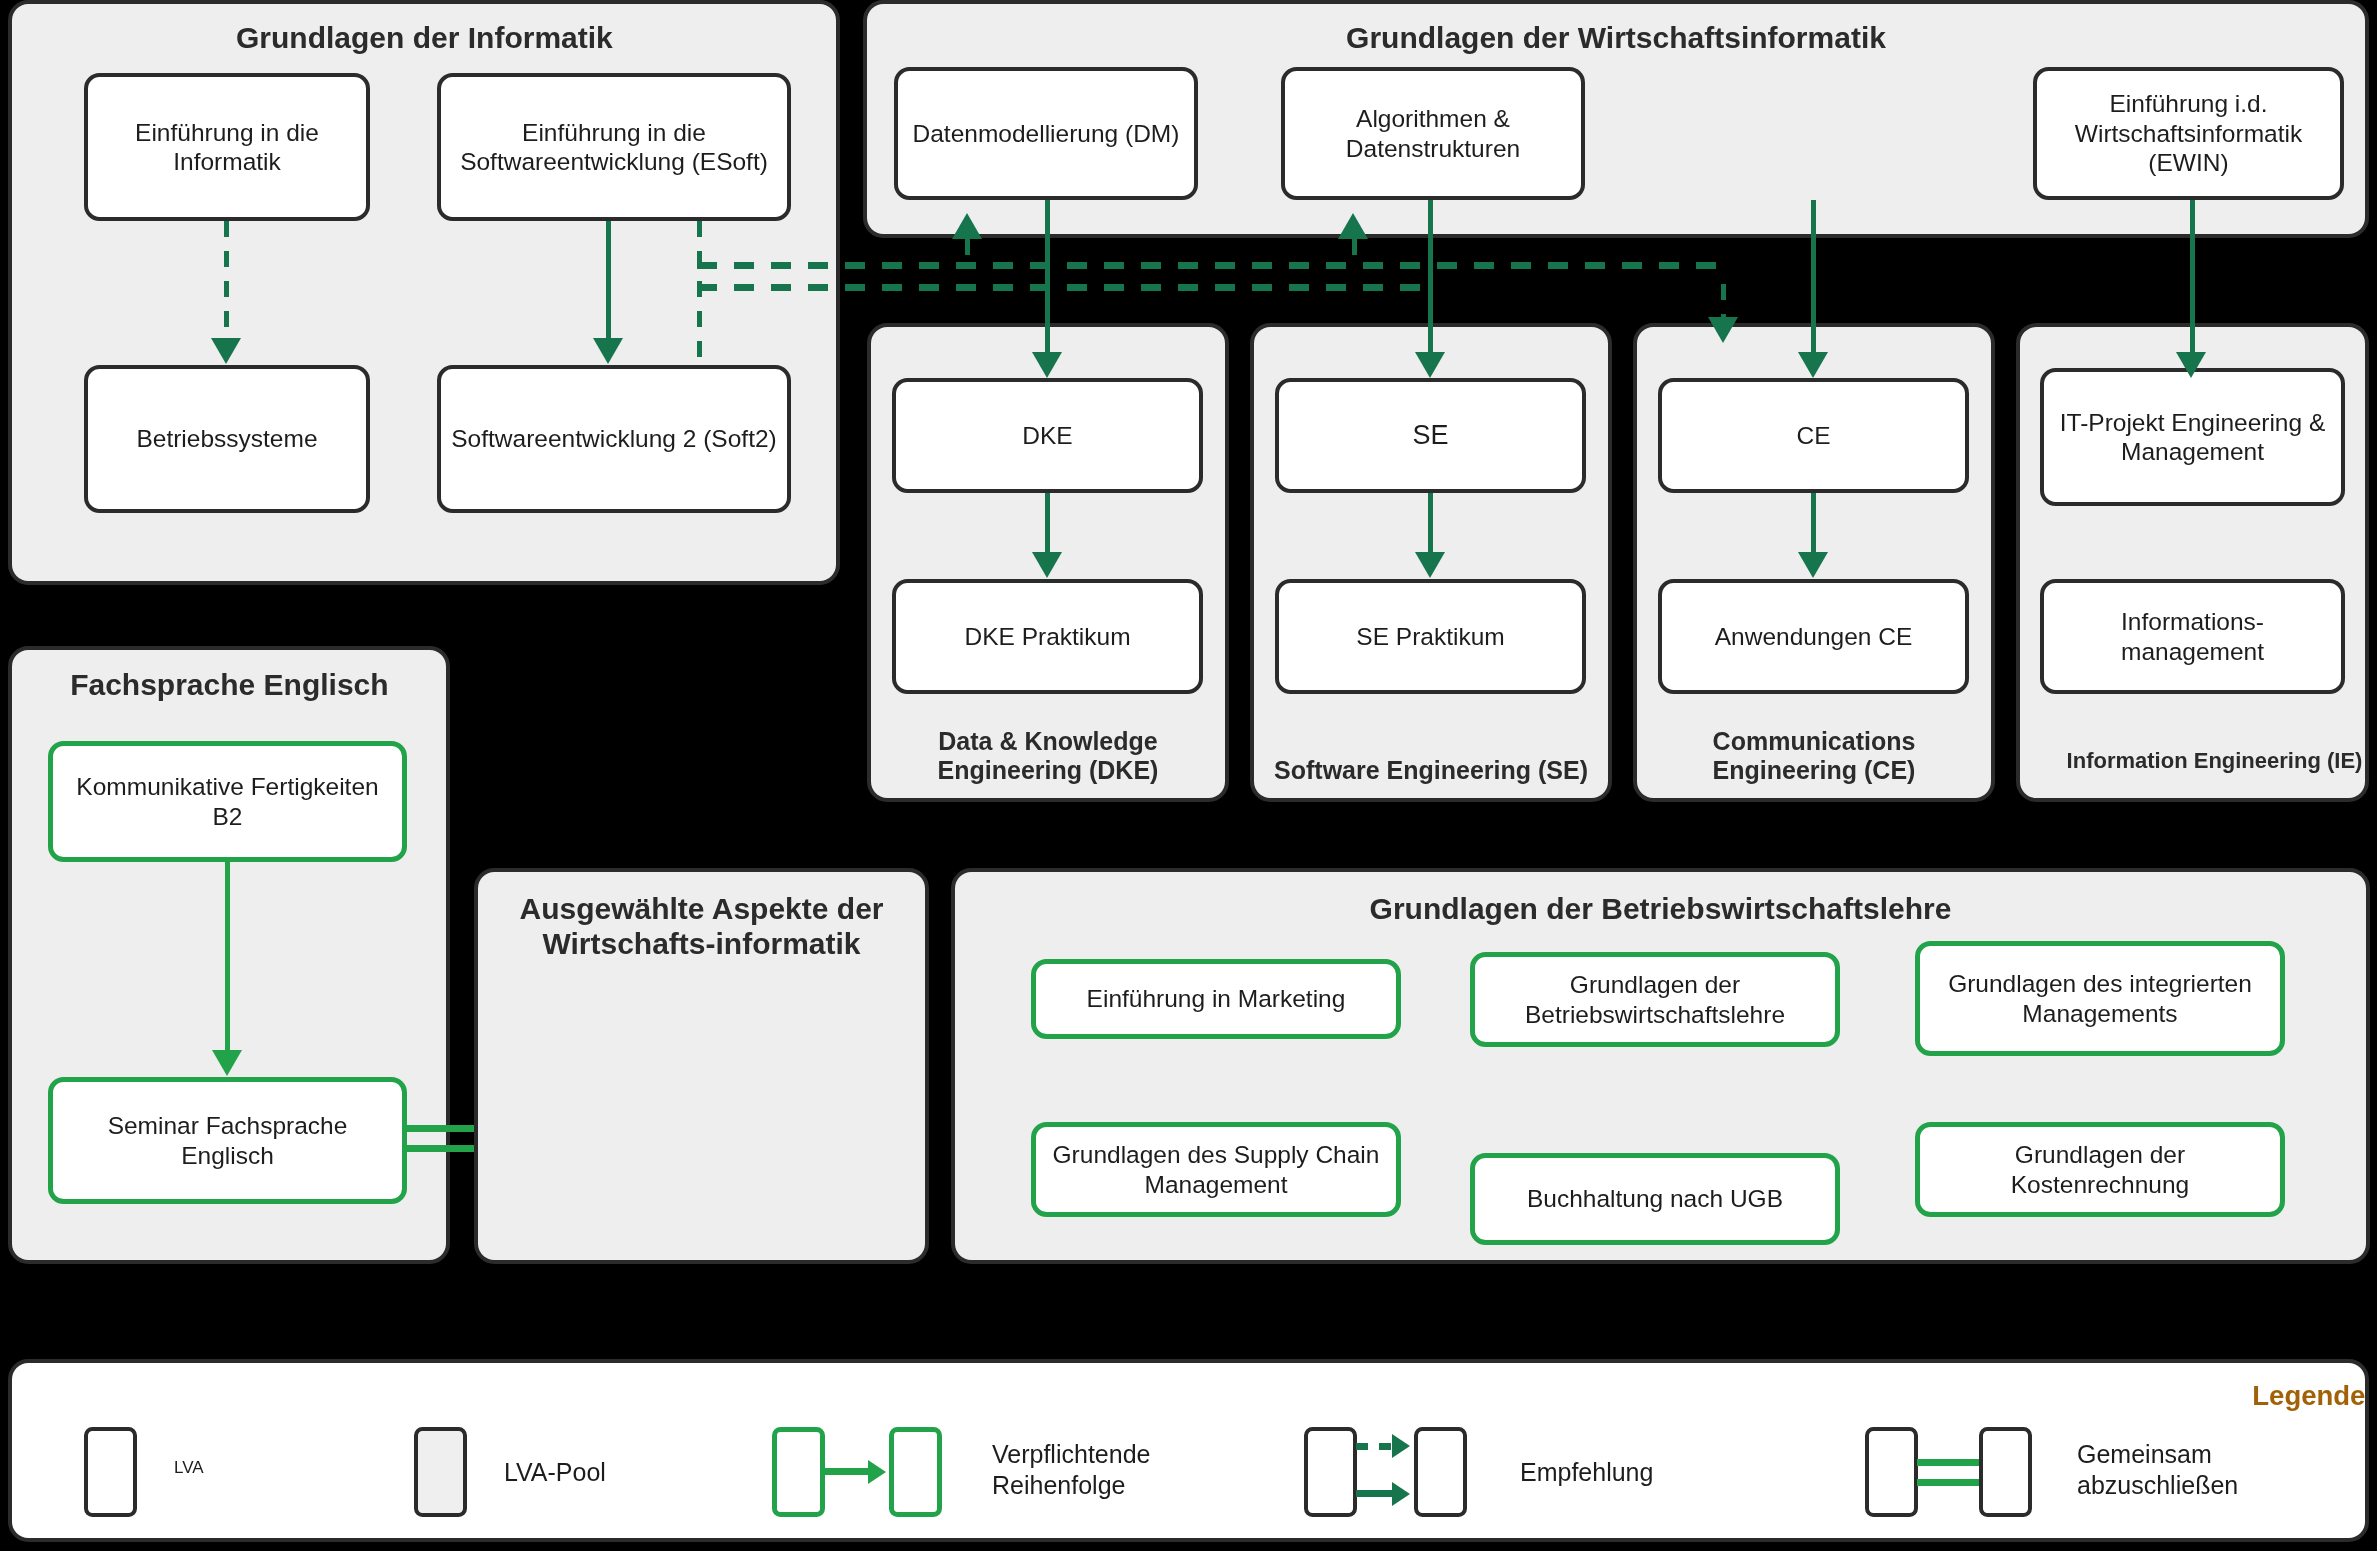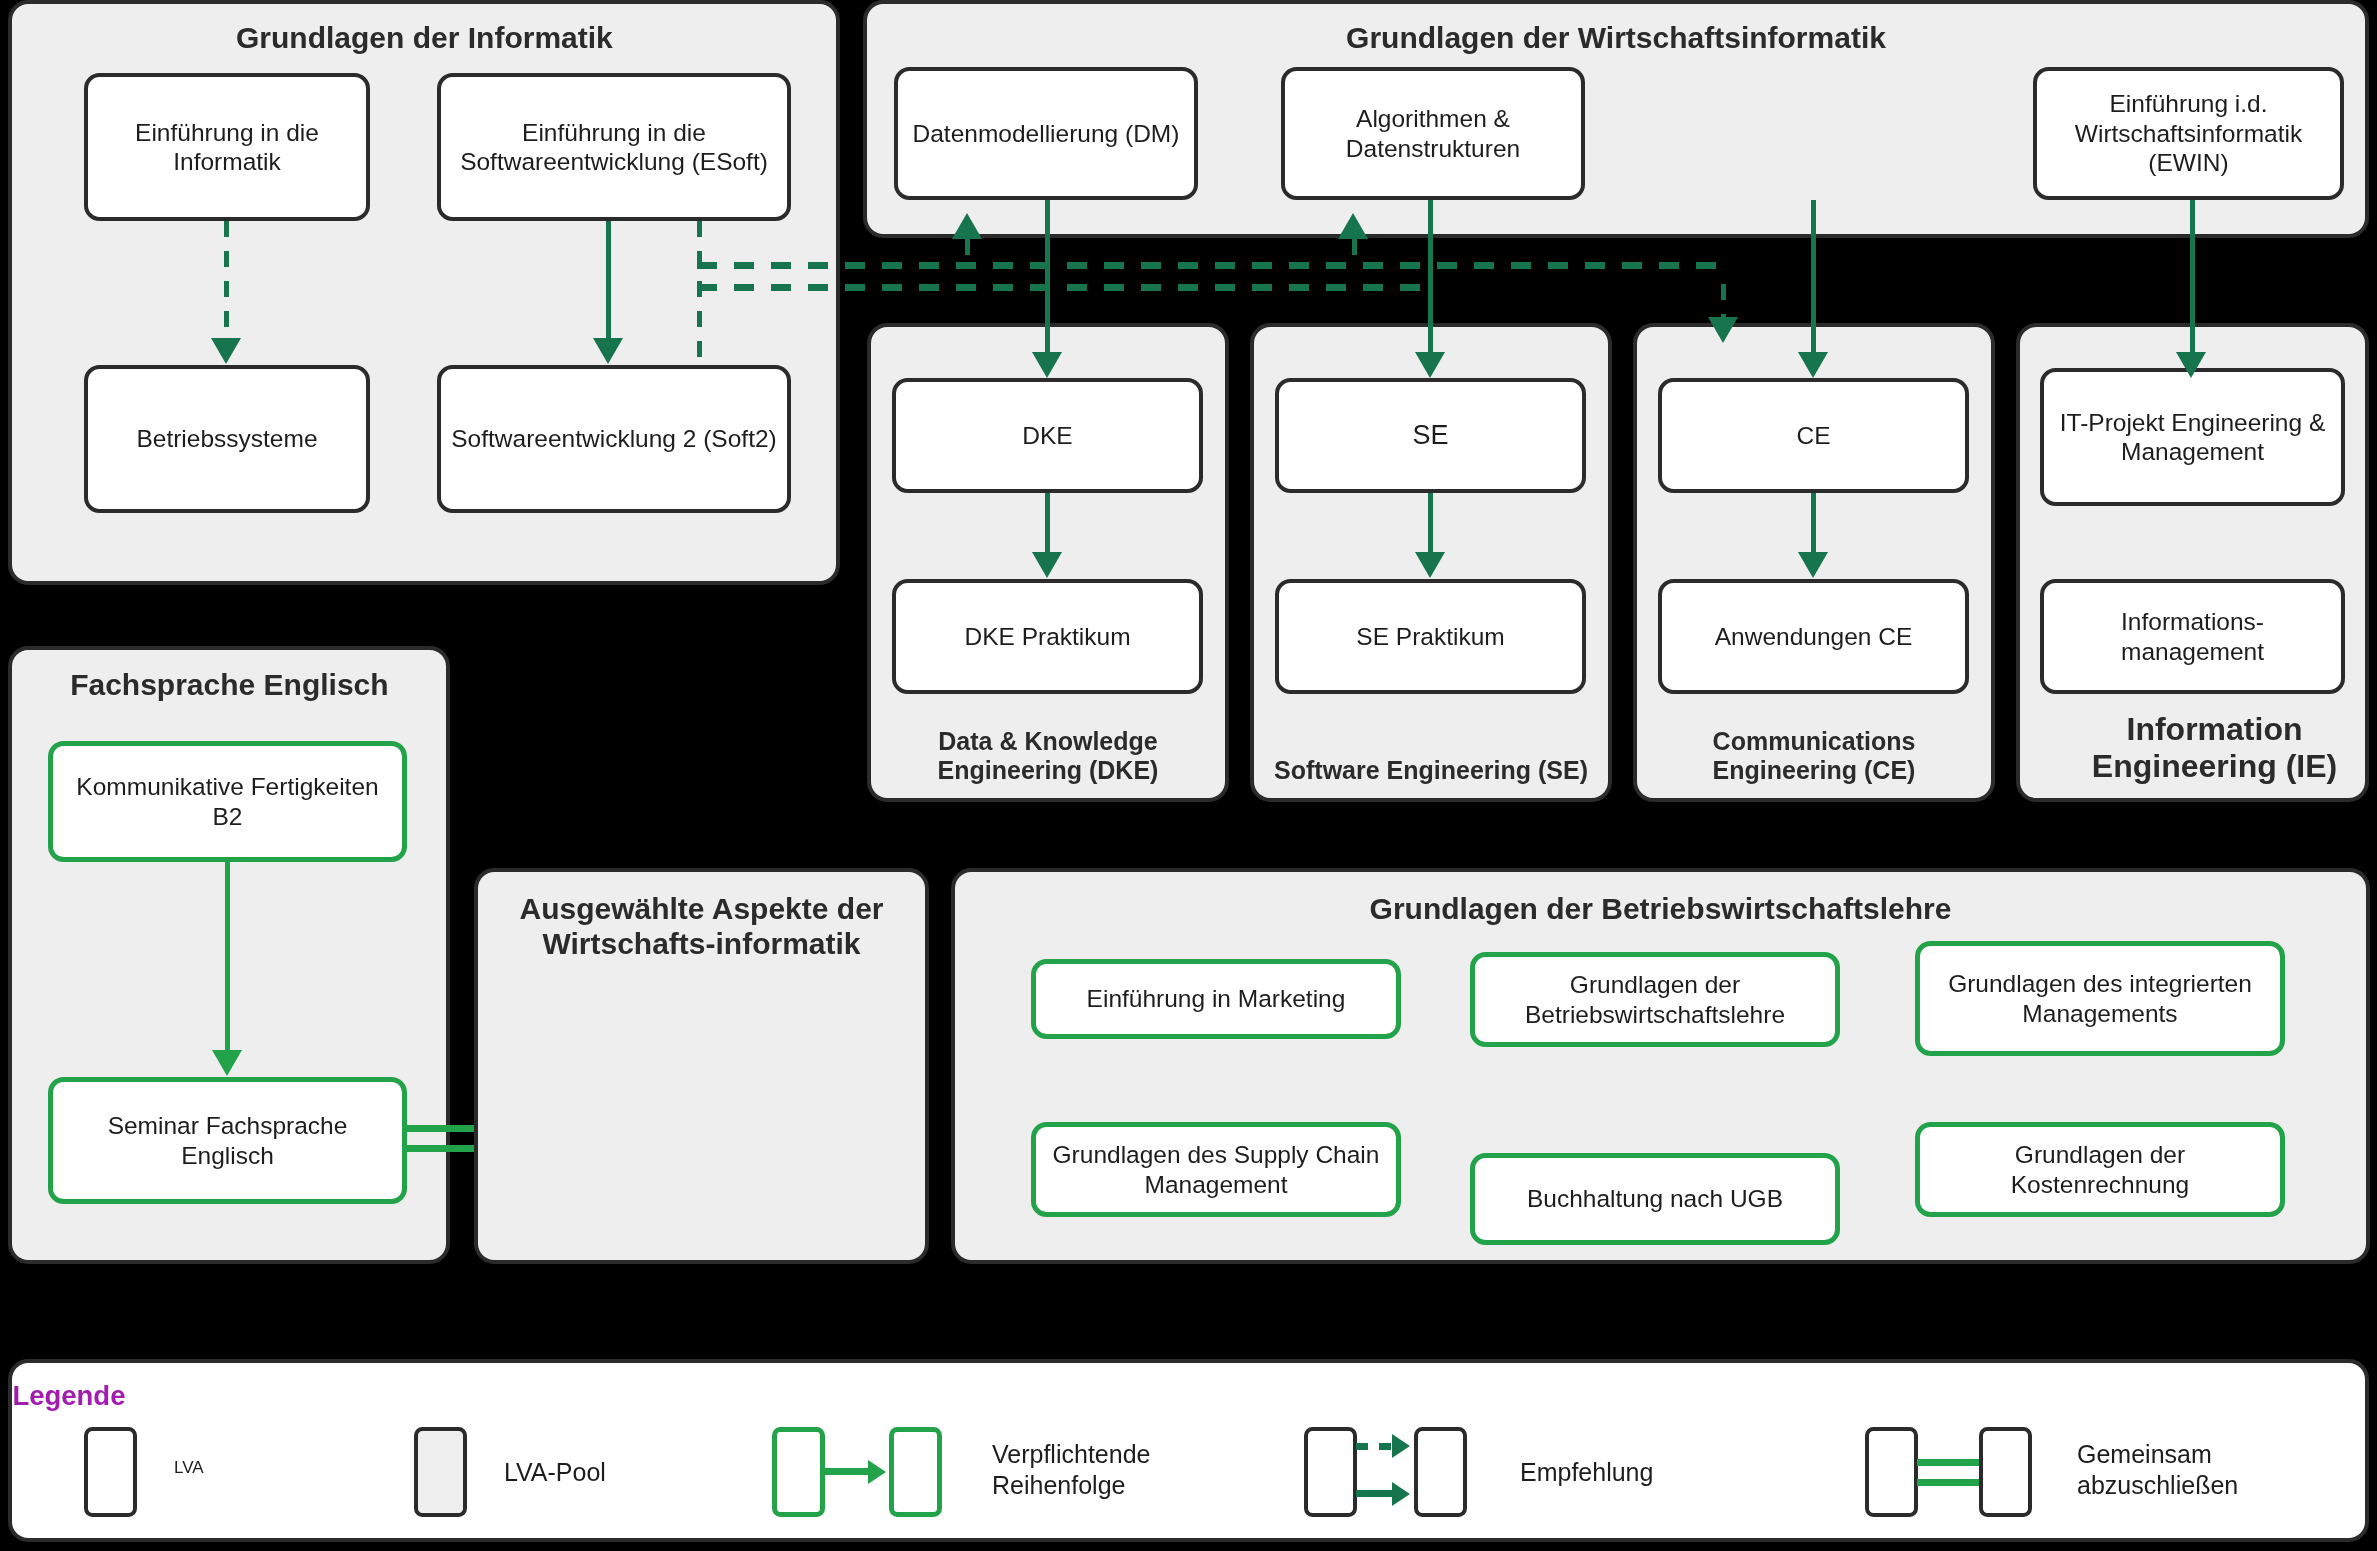--- a/index.html
+++ b/index.html
@@ -32,22 +32,22 @@
   .arrow-u{position:absolute;width:0;height:0;
      border-left:15.6px solid transparent;border-right:15.6px solid transparent;
      border-bottom:26px solid #17754e;}
   .arrow-d.bright{border-top-color:#22a34a;}
   .dbl{position:absolute;}
   .dbl i{position:absolute;display:block;height:6.6px;background:#22a34a;left:0;right:0;}
 
   
   #legend{position:absolute;background:#fff;border:4.2px solid #2b2b2b;border-radius:20.4px;
           box-sizing:border-box;}
-  #legend-title{position:absolute;left:0;right:6px;text-align:left;font-weight:bold;
-          color:#a21caf;}
+  #legend-title{position:absolute;left:0;right:0;text-align:right;font-weight:bold;
+          color:#a16207;}
   .lg-box{position:absolute;background:#fff;border:4.2px solid #2b2b2b;border-radius:8.4px;
           box-sizing:border-box;}
   .lg-box.pool{background:#efefef;}
   .lg-box.grn{border:5.4px solid #22a34a;}
   .lg-label{position:absolute;color:#1d1d1d;line-height:1.25;}
   .lg-arrow{position:absolute;width:0;height:0;border-top:12px solid transparent;
             border-bottom:12px solid transparent;border-left:18px solid #22a34a;}
   .lg-arrow.dk{border-left-color:#17754e;}
   .lg-stem{position:absolute;height:7.2px;background:#22a34a;}
   .lg-stem.dk{background:#17754e;}
@@ -99,21 +99,21 @@
 
   <div class="panel" style="left:1633px;top:323px;width:362px;height:479px;">
     <div class="panel-title" style="bottom:13px;font-size:25px;">Communications Engineering (CE)</div>
   </div>
   <div class="box dark" style="left:1658px;top:378px;width:311px;height:115px;font-size:24.5px;">CE</div>
   <div class="box dark" style="left:1658px;top:579px;width:311px;height:115px;font-size:24.5px;">Anwendungen CE</div>
   <div class="vline" style="left:1811px;top:493px;height:60px;"></div>
   <div class="arrow-d" style="left:1798px;top:552px;"></div>
 
   <div class="panel" style="left:2016px;top:323px;width:353px;height:479px;">
-    <div class="panel-title" style="bottom:13px;font-size:32px;margin-left:44px;">Information Engineering (IE)</div>
+    <div class="panel-title" style="bottom:24px;font-size:22px;margin-left:44px;">Information Engineering (IE)</div>
   </div>
   <div class="box dark" style="left:2040px;top:368px;width:305px;height:138px;font-size:24.5px;">IT-Projekt Engineering &amp; Management</div>
   <div class="box dark" style="left:2040px;top:579px;width:305px;height:115px;font-size:24.5px;">Informations-management</div>
 
   <div class="vline" style="left:1045px;top:200px;height:153px;"></div>
   <div class="arrow-d" style="left:1032px;top:352px;"></div>
 
   <div class="vline" style="left:1428px;top:200px;height:153px;"></div>
   <div class="arrow-d" style="left:1415px;top:352px;"></div>
 

